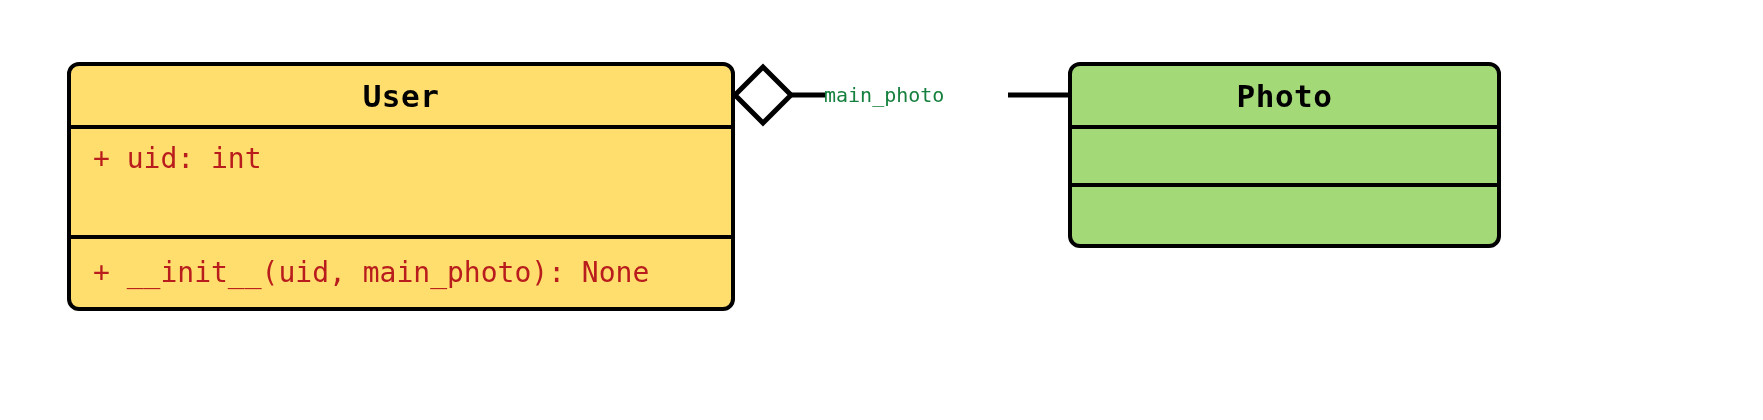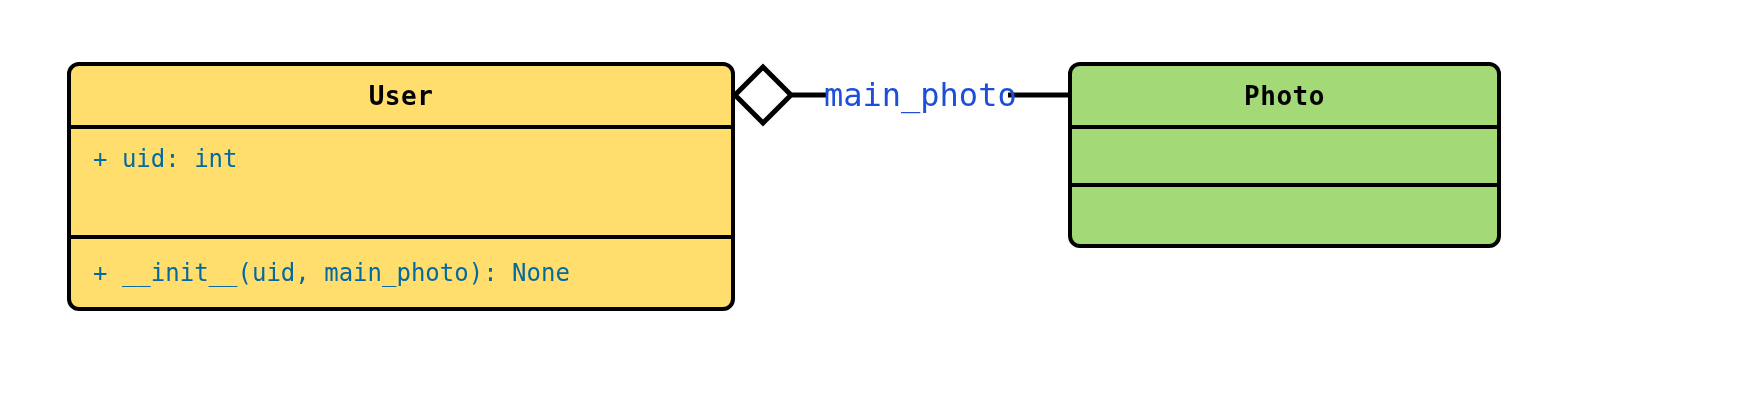--- a/index.html
+++ b/index.html
@@ -58,58 +58,58 @@
   }
 
   
   .cmp-header {
     display: flex;
     align-items: center;
     justify-content: center;
   }
   .class-title {
     font-weight: bold;
-    font-size: 26px;
+    font-size: 31px;
     letter-spacing: 0.5px;
     color: #000000;
     white-space: nowrap;
   }
 
   .user-class .cmp-header { height: 59px; }
   .user-class .cmp-attrs  { height: 110px; padding: 14px 0 0 22px; }
   .user-class .cmp-ops    { flex: 1 1 auto; padding: 18px 0 0 22px; }
 
   .photo-class .cmp-header { height: 59px; }
   .photo-class .cmp-attrs  { height: 58px; }
   .photo-class .cmp-ops    { flex: 1 1 auto; }
 
   .member-line {
-    font-size: 24px;
+    font-size: 28px;
     line-height: 32px;
-    color: #0369a1;
+    color: #b91c1c;
     white-space: pre;
   }
   .member-line .bold-type { font-weight: bold; }
 
   
   .assoc-layer {
     position: absolute;
     left: 0; top: 0;
     width: 1763px;
     height: 420px;
     pointer-events: none;
   }
 
   .assoc-label {
     position: absolute;
     left: 824px;
     top: 79px;
-    font-size: 32px;
+    font-size: 20px;
     line-height: 32px;
-    color: #1d4ed8;
+    color: #15803d;
     white-space: nowrap;
   }
 </style>
 </head>
 <body>
 
 <div id="canvas">
 
   <div class="uml-class user-class">
     <div class="compartment cmp-header">

